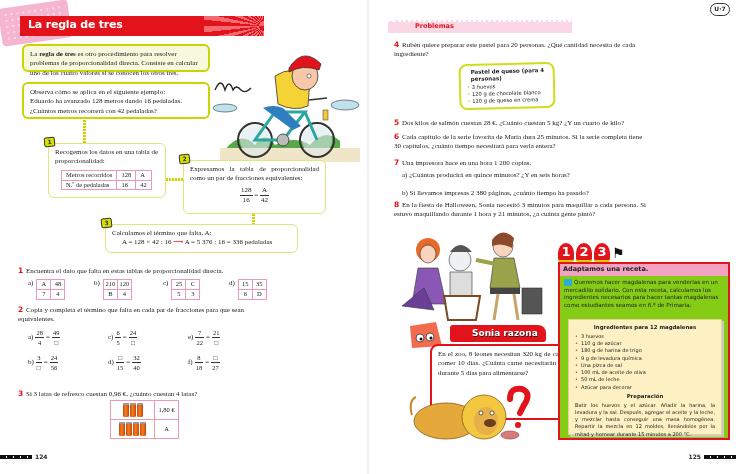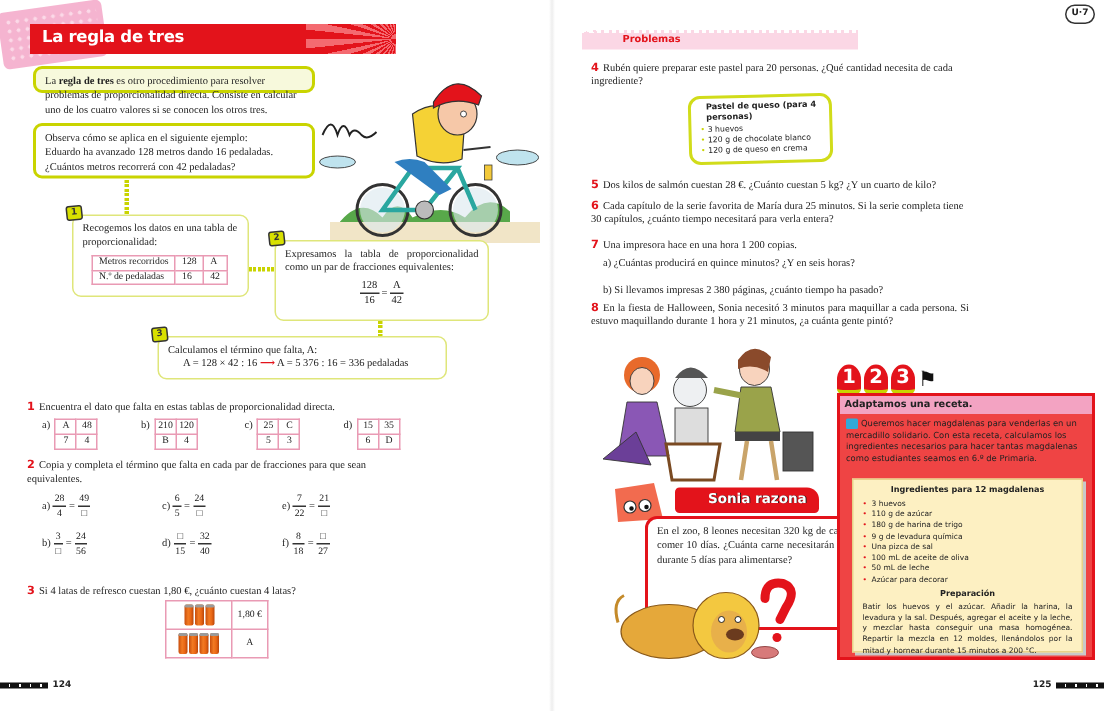--- a/index.html
+++ b/index.html
@@ -14,21 +14,21 @@
   
   .pink-tape { position: absolute; left: 0; top: 4px; width: 70px; height: 38px; background: #f4a8c8; transform: rotate(-8deg); border-radius: 4px; opacity: .85; }
   .pink-tape::after { content: ""; position: absolute; inset: 4px; background-image: radial-gradient(#fbd3e4 1.2px, transparent 1.5px); background-size: 6px 6px; }
   .title-banner { position: absolute; left: 20px; top: 16px; width: 244px; height: 20px; background: #e3131b; clip-path: polygon(0 0, 100% 0, 100% 100%, 0 100%); }
   .title-banner .notches { position: absolute; top: -3px; left: 0; right: 0; height: 4px; background: repeating-linear-gradient(to right, #e3131b 0 16px, transparent 16px 22px); }
   .title-banner .rays { position: absolute; right: 0; top: 0; width: 60px; height: 20px; background: repeating-conic-gradient(from 0deg at 100% 50%, #f46a70 0 6deg, #e3131b 6deg 12deg); }
   .title-text { position: absolute; left: 8px; top: 2px; color: #fff; font-family: "DejaVu Sans", sans-serif; font-weight: bold; font-size: 11px; letter-spacing: -0.2px; }
 
   
   .box { position: absolute; border: 2.5px solid #c9d400; border-radius: 6px; background: #fff; font-size: 7px; padding: 4px 6px; }
-  .box-def { left: 22px; top: 44px; width: 188px; height: 18px; background: #f7f9dc; }
+  .box-def { left: 22px; top: 44px; width: 188px; height: 28px; background: #f7f9dc; }
   .box-example { left: 22px; top: 82px; width: 188px; height: 37px; }
   .connector { position: absolute; background: #c9d400; }
   .conn-dot { background: repeating-linear-gradient(to bottom, #c9d400 0 2px, #fff 2px 3px); }
   .step-box { position: absolute; border: 1.5px solid #dfe67a; border-radius: 6px; background: #fff; padding: 4px 6px; font-size: 7px; }
   .step-badge { position: absolute; width: 11px; height: 10px; background: #d8e000; border: 1px solid #333; border-radius: 2px; color: #333; font-family: "DejaVu Sans", sans-serif; font-weight: bold; font-size: 6px; text-align: center; line-height: 8px; transform: rotate(-6deg); }
   .step1 { left: 48px; top: 143px; width: 118px; height: 55px; }
   .step2 { left: 183px; top: 160px; width: 143px; height: 54px; }
   .step3 { left: 105px; top: 224px; width: 193px; height: 29px; }
   .data-table { border-collapse: collapse; margin-top: 3px; margin-left: 6px; }
   .data-table td { border: 1px solid #e99ab4; padding: 0 4px; font-size: 6.5px; height: 9px; background: #fff; }
@@ -75,21 +75,21 @@
   .halloween { position: absolute; left: 30px; top: 228px; width: 150px; height: 98px; }
 
   
   .zona-header { position: absolute; left: 82px; top: 325px; width: 96px; height: 17px; background: #e3131b; border-radius: 3px 8px 3px 3px; }
   .zona-title { position: absolute; left: 22px; top: 2px; color: #fff; font-family: "DejaVu Sans", sans-serif; font-weight: bold; font-size: 9px; text-shadow: 0.6px 0.6px 0 #222; }
   .zona-mascot { position: absolute; left: 38px; top: 318px; width: 40px; height: 32px; }
   .zona-box { position: absolute; left: 17px; top: 344px; width: 160px; height: 76px; border: 2.5px solid #e3131b; border-radius: 8px; padding: 4px 6px; font-size: 7px; background: #fff; margin-left: 45px; }
   .lion { position: absolute; left: 38px; top: 385px; width: 125px; height: 65px; }
 
   
-  .adapt-panel { position: absolute; left: 190px; top: 262px; width: 172px; height: 178px; border: 2px solid #e3131b; background: #ef4444; }
+  .adapt-panel { position: absolute; left: 190px; top: 262px; width: 172px; height: 178px; border: 2px solid #e3131b; background: #84cc16; }
   .adapt-header { position: absolute; left: 0; top: 0; right: 0; height: 12px; background: #f3a3c2; }
   .adapt-title { position: absolute; left: 3px; top: 1px; font-family: "DejaVu Sans", sans-serif; font-weight: bold; font-size: 6.5px; color: #222; }
   .adapt-numbers { position: absolute; left: 190px; top: 241px; height: 22px; display: flex; gap: 2px; align-items: flex-end; }
   .adapt-numbers .num-b { width: 16px; height: 20px; border-radius: 50% 50% 4px 4px; background: #e3131b; color: #fff; font-family: "DejaVu Sans", sans-serif; font-weight: bold; font-size: 13px; text-align: center; line-height: 18px; border-bottom: 3px solid #c9d400; }
   .flag { font-size: 14px; line-height: 20px; color: #111; }
   .adapt-intro { position: absolute; left: 4px; top: 15px; width: 162px; font-family: "DejaVu Sans", sans-serif; font-size: 5.6px; line-height: 1.35; color: #222; }
   .adapt-intro .ico { display: inline-block; width: 8px; height: 7px; background: #31a9d8; border-radius: 1px; vertical-align: middle; margin-right: 2px; }
   .parchment { position: absolute; left: 8px; top: 55px; width: 154px; height: 116px; background: #fdf0c2; border: 1px solid #e8d28a; box-shadow: 2px 2px 0 #c9c9c9; padding: 4px 6px; font-family: "DejaVu Sans", sans-serif; font-size: 5px; line-height: 1.45; }
   .parchment .ptitle { font-weight: bold; text-align: center; font-size: 5.4px; margin-bottom: 1px; }
   .parchment li { list-style: none; padding-left: 6px; position: relative; }
@@ -311,21 +311,21 @@
           <span>18</span>
         </span>=
       <span class="frac">
           <span class="num">□</span>
           <span>27</span>
         </span>
     </div>
   </div>
 
   <div class="ex-line serif" style="left:18px;top:389px">
-    <span class="ex-num">3</span><span>Si 4 latas de refresco cuestan 1,80 €, ¿cuánto cuestan 4 latas?</span>
+    <span class="ex-num">3</span><span>Si 3 latas de refresco cuestan 0,96 €, ¿cuánto cuestan 4 latas?</span>
   </div>
   <table class="cans-table serif">
     <tbody>
         <tr>
       <td style="width:44px">
         <span class="can"></span><span class="can"></span><span class="can"></span>
       </td>
       <td style="width:24px">1,80 €</td>
     </tr>
     <tr>

